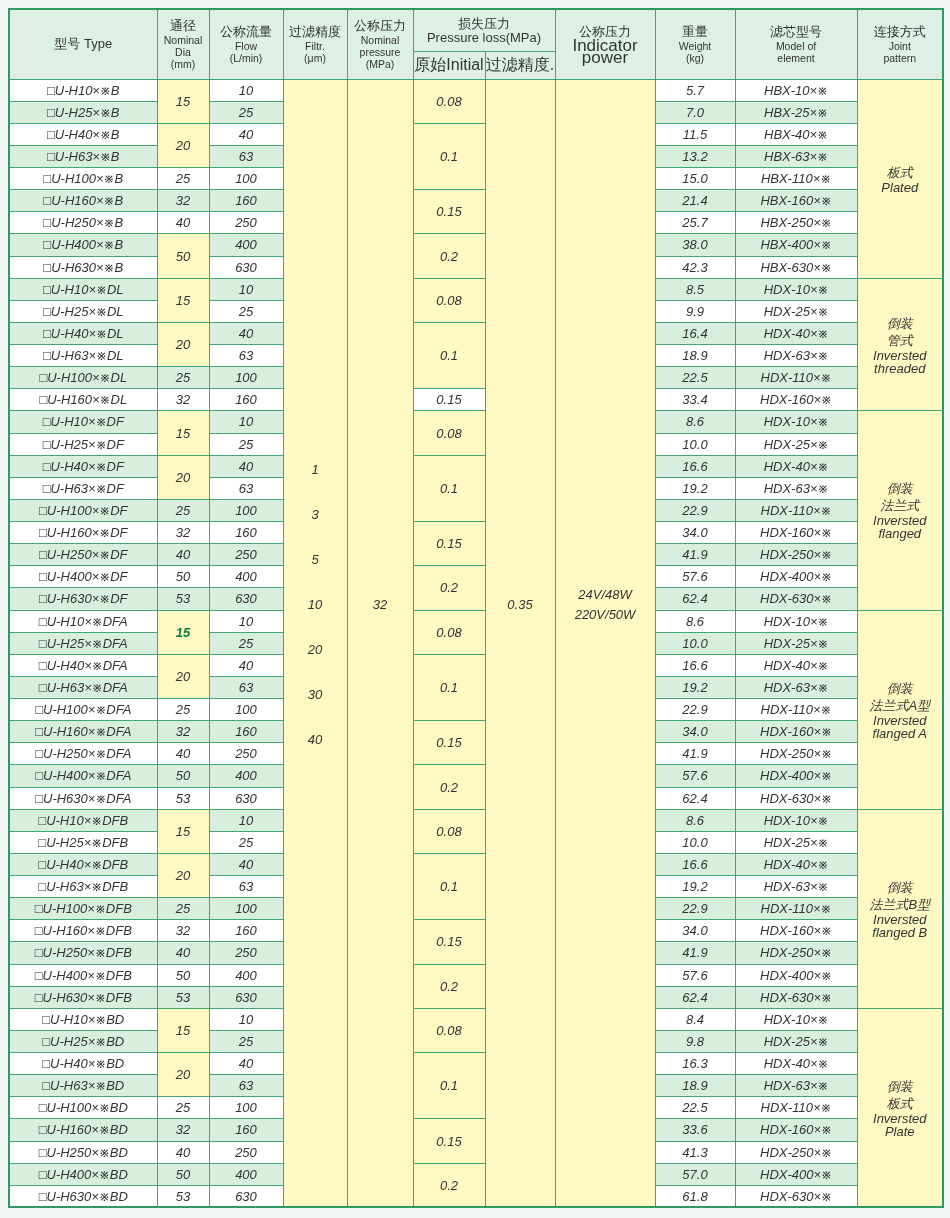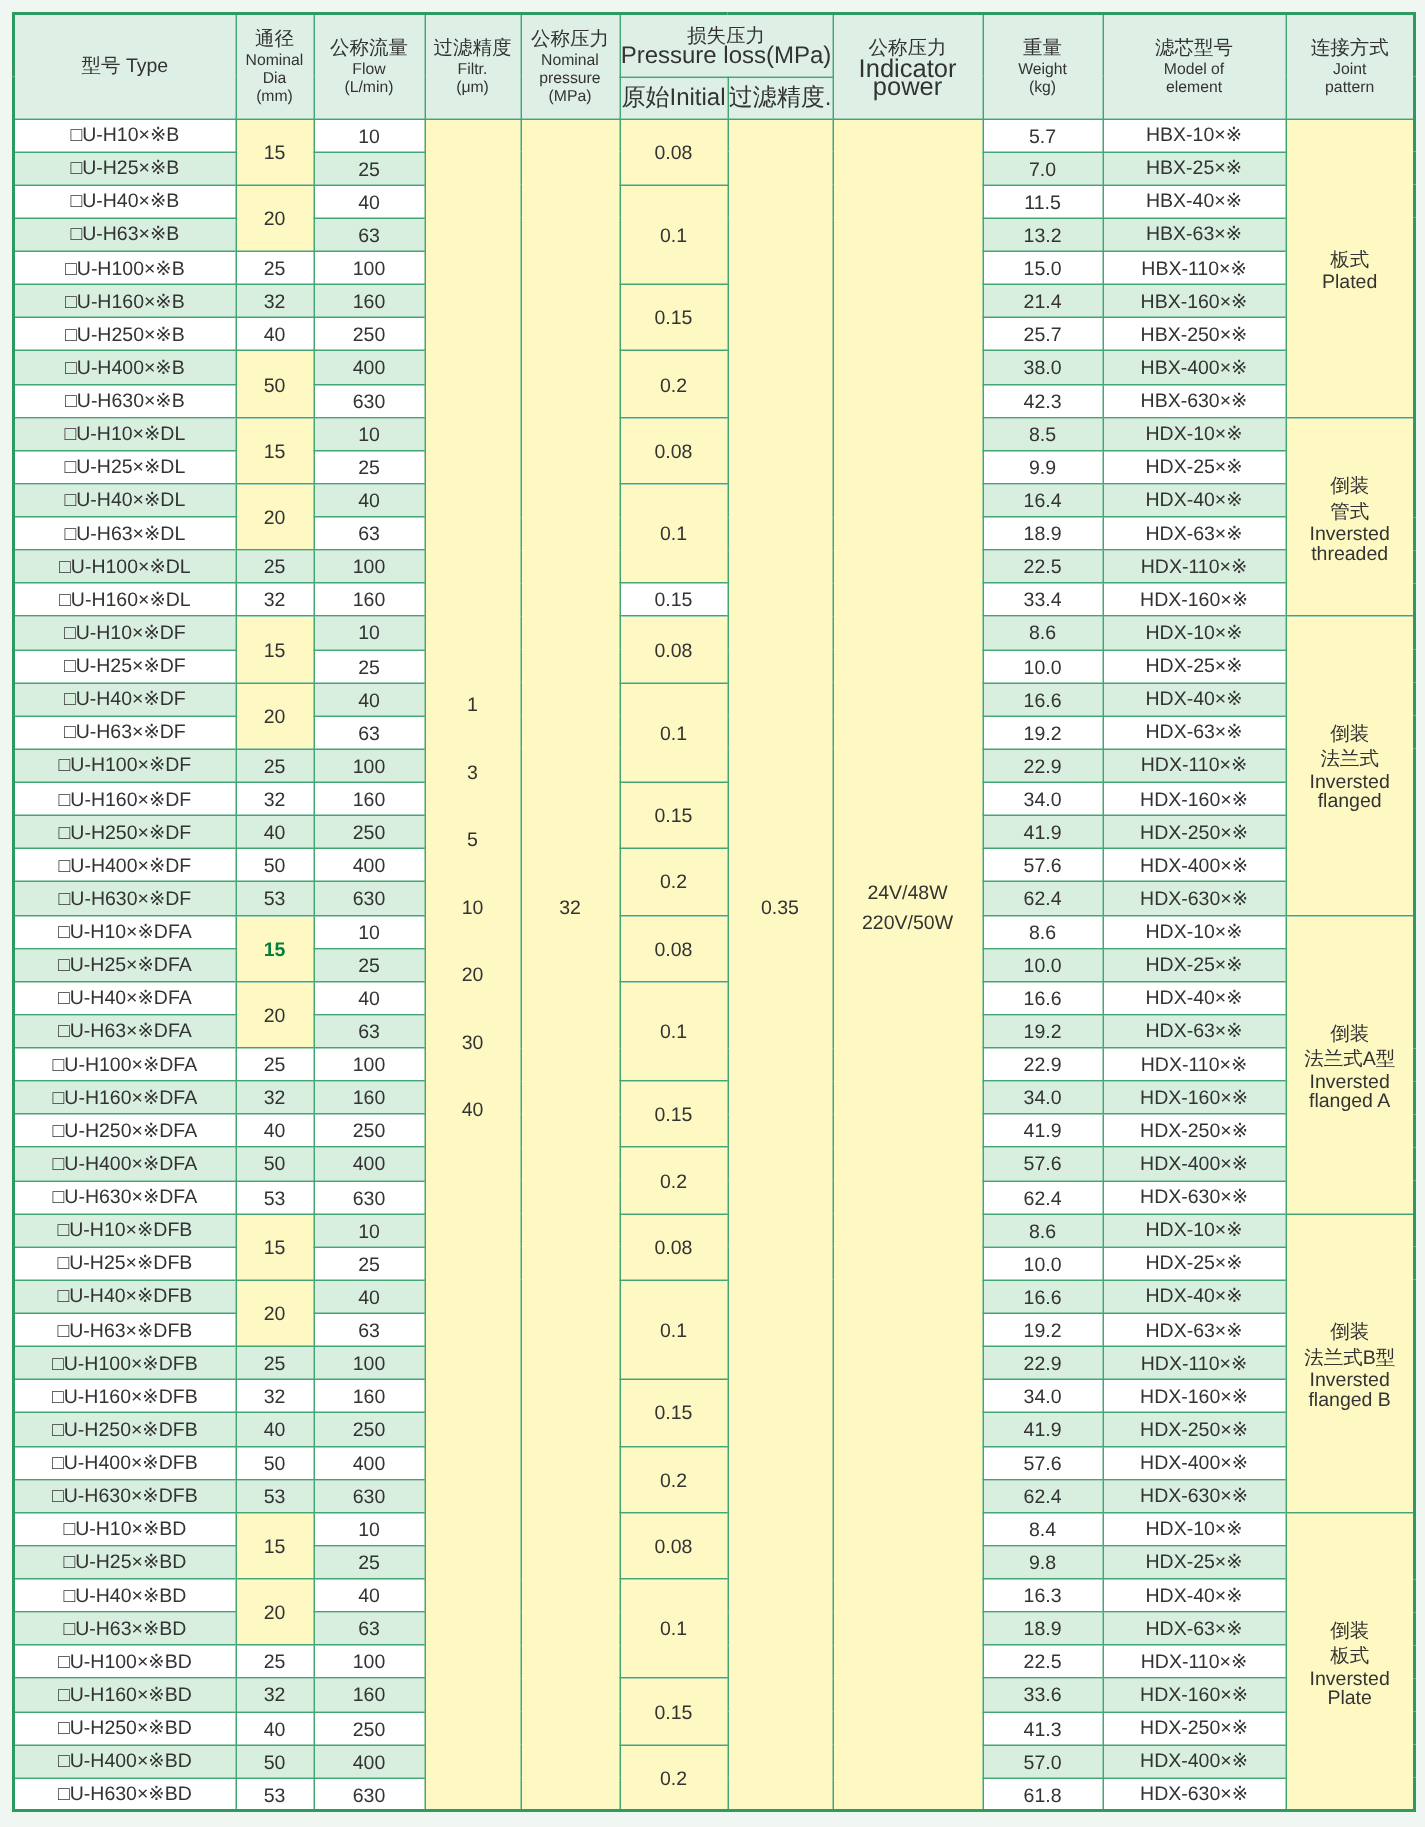--- a/index.html
+++ b/index.html
@@ -23,21 +23,21 @@
     font-weight:normal;
     color:#333;
     text-align:center;
     vertical-align:middle;
   }
   thead tr.h1 { height:42px; }
   thead tr.h2 { height:28px; }
   .zh { font-size:13px; line-height:16px; }
   .en { font-size:10.5px; line-height:12px; }
   .sub { font-size:16px; }
-  tbody tr { height:22.14px; }
+  tbody tr { height:22.14px;font-style:italic; }
   tbody td {
     font-size:13px;
     text-align:center;
     vertical-align:middle;
     color:#333;
   }
   tr.alt td { background:#d8efe0; }
   td.merged, tr.alt td.merged { background:#fef9c3; }
   td.bold-green { color:#067f41; font-weight:bold; }
   .lift { transform:translateY(-38px); }
@@ -86,21 +86,21 @@
           <div class="en">(μm)</div>
         </th>
         <th rowspan="2">
           <div class="zh">公称压力</div>
           <div class="en">Nominal</div>
           <div class="en">pressure</div>
           <div class="en">(MPa)</div>
         </th>
         <th colspan="2">
           <div class="zh">损失压力</div>
-          <div class="en" style="font-size:16px">Pressure loss(MPa)</div>
+          <div class="en" style="font-size:13px">Pressure loss(MPa)</div>
         </th>
         <th rowspan="2">
           <div class="zh">公称压力</div>
           <div class="en" style="font-size:17px">Indicator power</div>
         </th>
         <th rowspan="2">
           <div class="zh">重量</div>
           <div class="en">Weight</div>
           <div class="en">(kg)</div>
         </th>

